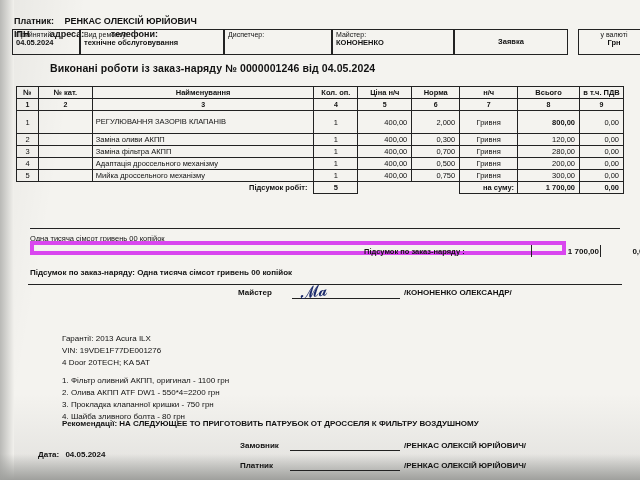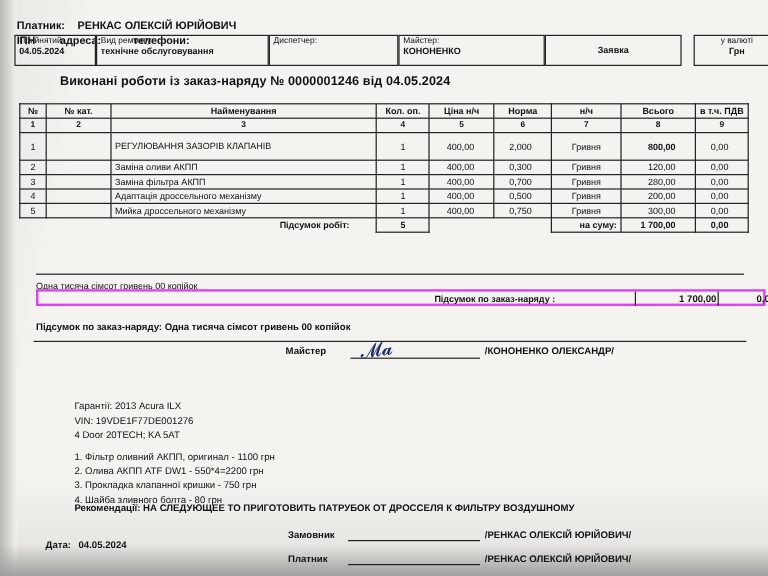--- a/index.html
+++ b/index.html
@@ -50,28 +50,28 @@
   
   .title{position:absolute;left:50px;top:62px;font-size:10.5px;font-weight:bold;letter-spacing:.1px;}
 
   
   .maintbl{position:absolute;left:16px;top:86px;width:608px;font-size:7.5px;}
   .maintbl td{border:1px solid #222;height:11px;line-height:11px;}
   .maintbl .hcell{text-align:center;font-weight:bold;font-size:7.5px;}
   .maintbl .numrow td{text-align:center;font-weight:bold;font-size:7px;}
   .maintbl .name{padding-left:3px;text-align:left;font-size:7.5px;}
   .maintbl .cur{text-align:center;}
-  .maintbl .money{text-align:right;padding-right:16px;}
+  .maintbl .money{text-align:right;padding-right:4px;}
   .maintbl .tall{height:22px;line-height:10px;}
   .noborder{border:0 !important;}
 
   
   .sumwords{position:absolute;left:30px;top:234px;font-size:7.5px;}
   .sumline{position:absolute;left:30px;top:228px;width:590px;height:1px;background:#222;}
-  .totbox{position:absolute;left:30px;top:241px;width:608px;height:14px;border:2px solid #d946ef;box-sizing:border-box;}
+  .totbox{position:absolute;left:30px;top:241px;width:536px;height:14px;border:4px solid #d946ef;box-sizing:border-box;}
   .totbox .lab{position:absolute;left:330px;top:2px;font-size:7.5px;font-weight:bold;}
   .totbox .v1{position:absolute;left:505px;top:2px;width:60px;text-align:right;font-size:8px;font-weight:bold;}
   .totbox .v2{position:absolute;left:570px;top:2px;width:44px;text-align:right;font-size:8px;font-weight:bold;}
   .totbox .sep1{position:absolute;left:497px;top:0;width:1px;height:12px;background:#222;}
   .totbox .sep2{position:absolute;left:566px;top:0;width:1px;height:12px;background:#222;}
 
   .totwords{position:absolute;left:30px;top:268px;font-size:8px;font-weight:bold;}
   .hr2{position:absolute;left:28px;top:284px;width:594px;height:1px;background:#222;}
 
   
@@ -228,21 +228,21 @@
       <td class="name">Мийка дроссельного механізму</td>
       <td class="c">1</td>
       <td class="money">400,00</td>
       <td class="money">0,750</td>
       <td class="cur">Гривня</td>
       <td class="money">300,00</td>
       <td class="money">0,00</td>
     </tr>
 
     <tr>
-      <td class="r bold noborder" colspan="3" style="padding-right:22px;border:0">Підсумок робіт:</td>
+      <td class="r bold noborder" colspan="3" style="padding-right:6px;border:0">Підсумок робіт:</td>
       <td class="c bold">5</td>
       <td class="noborder" style="border:0"></td>
       <td class="noborder" style="border:0"></td>
       <td class="r bold" style="padding-right:3px">на суму:</td>
       <td class="money bold">1 700,00</td>
       <td class="money bold">0,00</td>
     </tr>
   </tbody>
     </table>
 

